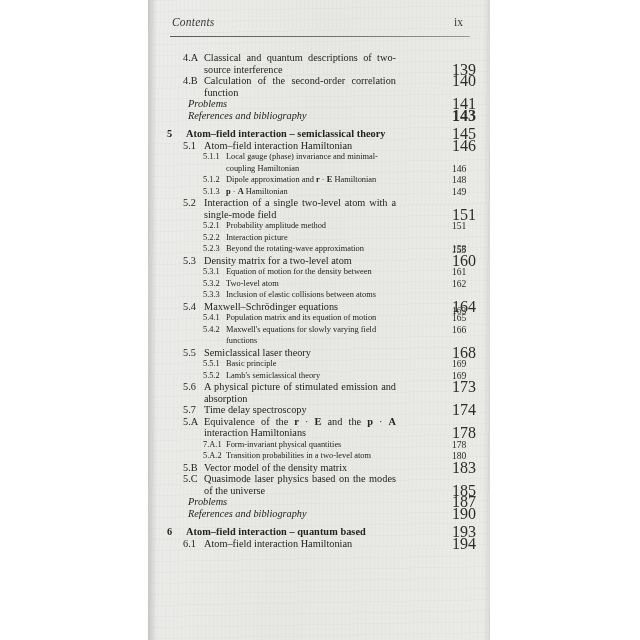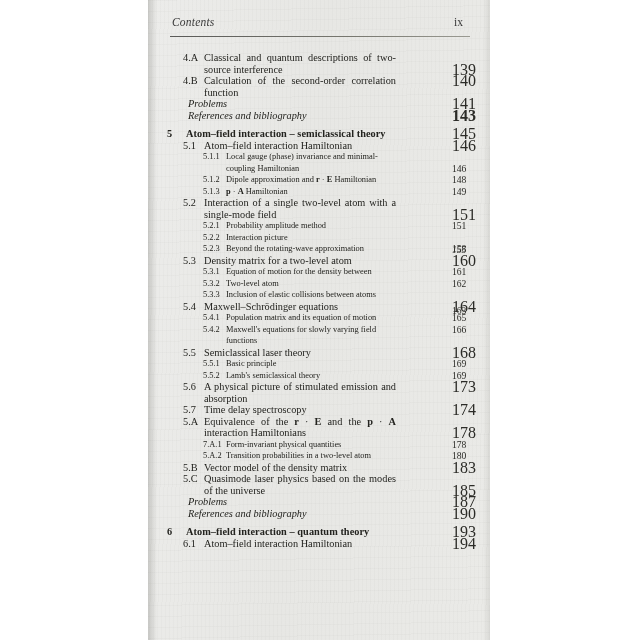--- a/index.html
+++ b/index.html
@@ -270,21 +270,21 @@
         <div class="entry lvl-front">
           <span class="ttl">Problems</span>
           <span class="pg" style="top: 0px;">187</span>
         </div>
         <div class="entry lvl-front">
           <span class="ttl">References and bibliography</span>
           <span class="pg" style="top: 0px;">190</span>
         </div>
         <div class="entry lvl-chapter gap-before">
           <span class="num">6</span>
-          <span class="ttl">Atom–field interaction – quantum theory</span>
+          <span class="ttl">Atom–field interaction – quantum based</span>
           <span class="pg" style="top: 0px;">193</span>
         </div>
         <div class="entry lvl-section">
           <span class="num">6.1</span>
           <span class="ttl">Atom–field interaction Hamiltonian</span>
           <span class="pg" style="top: 0px;">194</span>
         </div>
       </div>
 
   </div>

